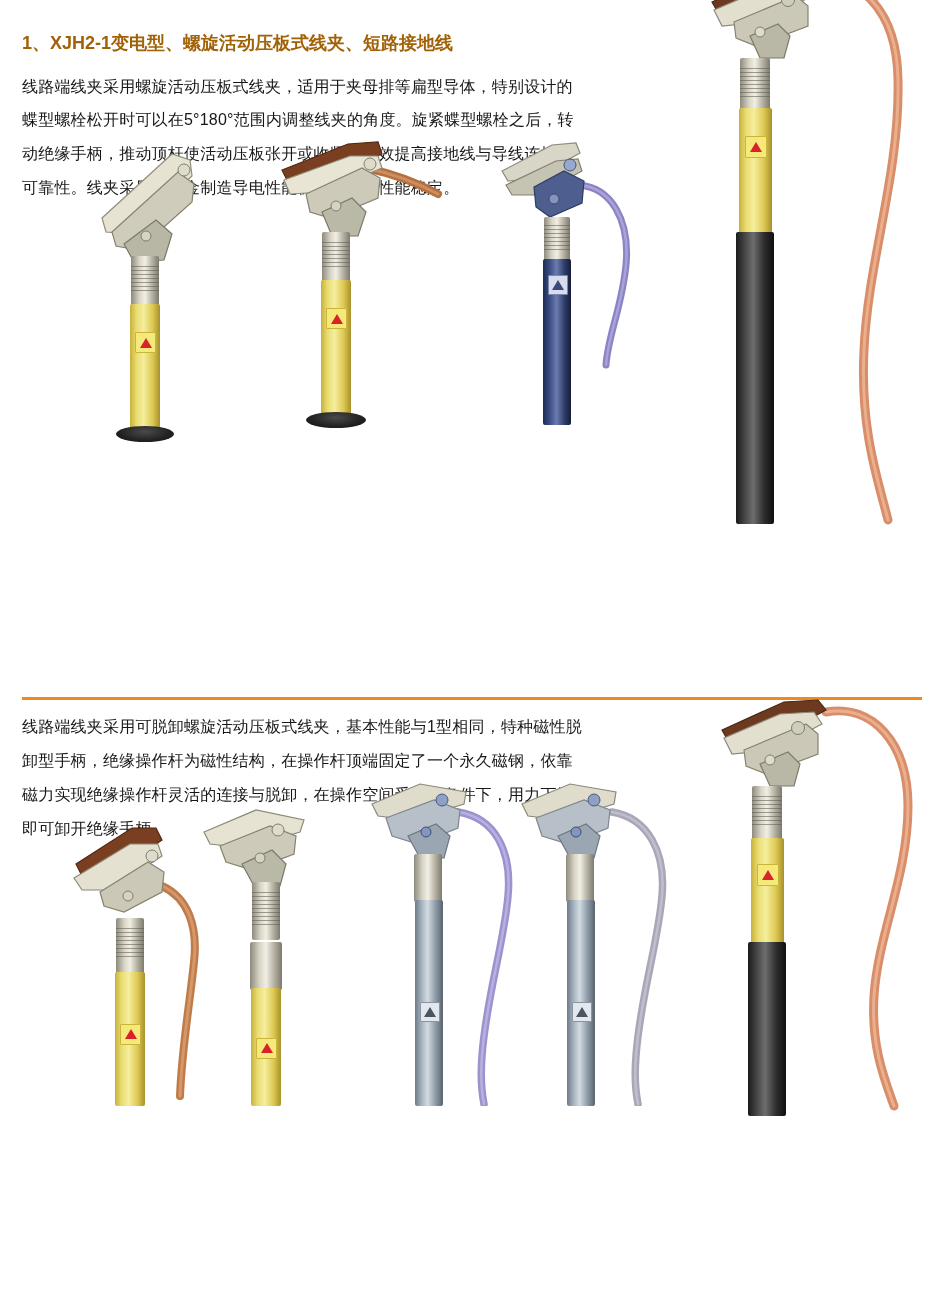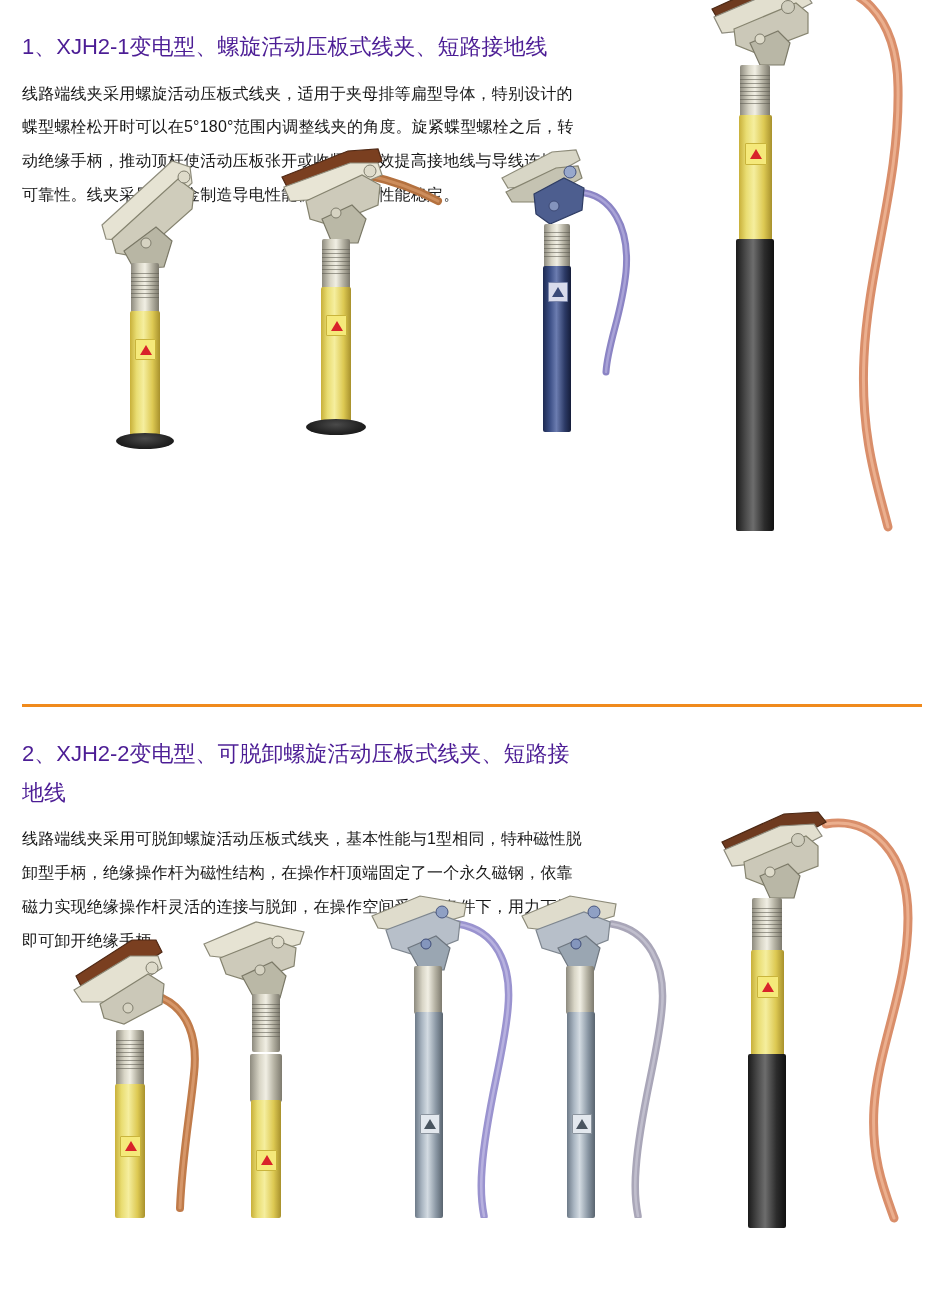--- a/index.html
+++ b/index.html
@@ -23,25 +23,25 @@
     padding: 0 22px;
   }
   .section-title {
     font-size: 20px;
     font-weight: bold;
     letter-spacing: 0.5px;
     margin: 22px 0 0 0;
     color: #0d0d0d;
   }
   .sub-title {
-    font-size: 22px;
-    font-weight: normal;
+    font-size: 18px;
+    font-weight: bold;
     margin: 28px 0 0 0;
     line-height: 1.75;
-    color: #4c1d95;
+    color: #a16207;
   }
   .body-text {
     font-size: 16px;
     line-height: 2.12;
     margin: 10px 0 0 0;
     color: #171717;
     letter-spacing: 0.2px;
     max-width: 560px;
   }
   .divider {
@@ -209,21 +209,20 @@
       <div class="pole pole-navy" style="left:43px; top:134px; width:28px; height:166px;"></div>
       <div class="warn-label" style="left:48px; top:150px; width:18px; height:18px; background:#d9dcec; border-color:#7b86ab;">
         <div class="warn-tri" style="border-bottom-color:#3a4a78;"></div>
       </div>
     </div>
 
   </div>
 
   <div class="divider"></div>
 
-  <h2 class="sub-title" style="max-width:560px;">2、XJH2-2变电型、可脱卸螺旋活动压板式线夹、短路接地线</h2>
   <p class="body-text">线路端线夹采用可脱卸螺旋活动压板式线夹，基本性能与1型相同，特种磁性脱卸型手柄，绝缘操作杆为磁性结构，在操作杆顶端固定了一个永久磁钢，依靠磁力实现绝缘操作杆灵活的连接与脱卸，在操作空间受限的条件下，用力下拔即可卸开绝缘手柄。</p>
 
   <div class="figure-row" style="height:260px;">
 
     <div class="prod" style="left:680px; top:-160px; width:240px; height:430px;">
       <svg class="cable" width="240" height="430" viewBox="0 0 240 430">
         <path d="M124 26 C 170 18, 206 56, 206 120 C 206 190, 176 248, 172 310 C 169 360, 182 392, 192 420" fill="none" stroke="#d98e6a" stroke-width="9" stroke-linecap="round"></path>
         <path d="M124 26 C 170 18, 206 56, 206 120 C 206 190, 176 248, 172 310 C 169 360, 182 392, 192 420" fill="none" stroke="#f0b99b" stroke-width="3" stroke-linecap="round" opacity=".75"></path>
       </svg>
       <div class="clampgrp" style="left:10px; top:0px; width:145px; height:115px;">

